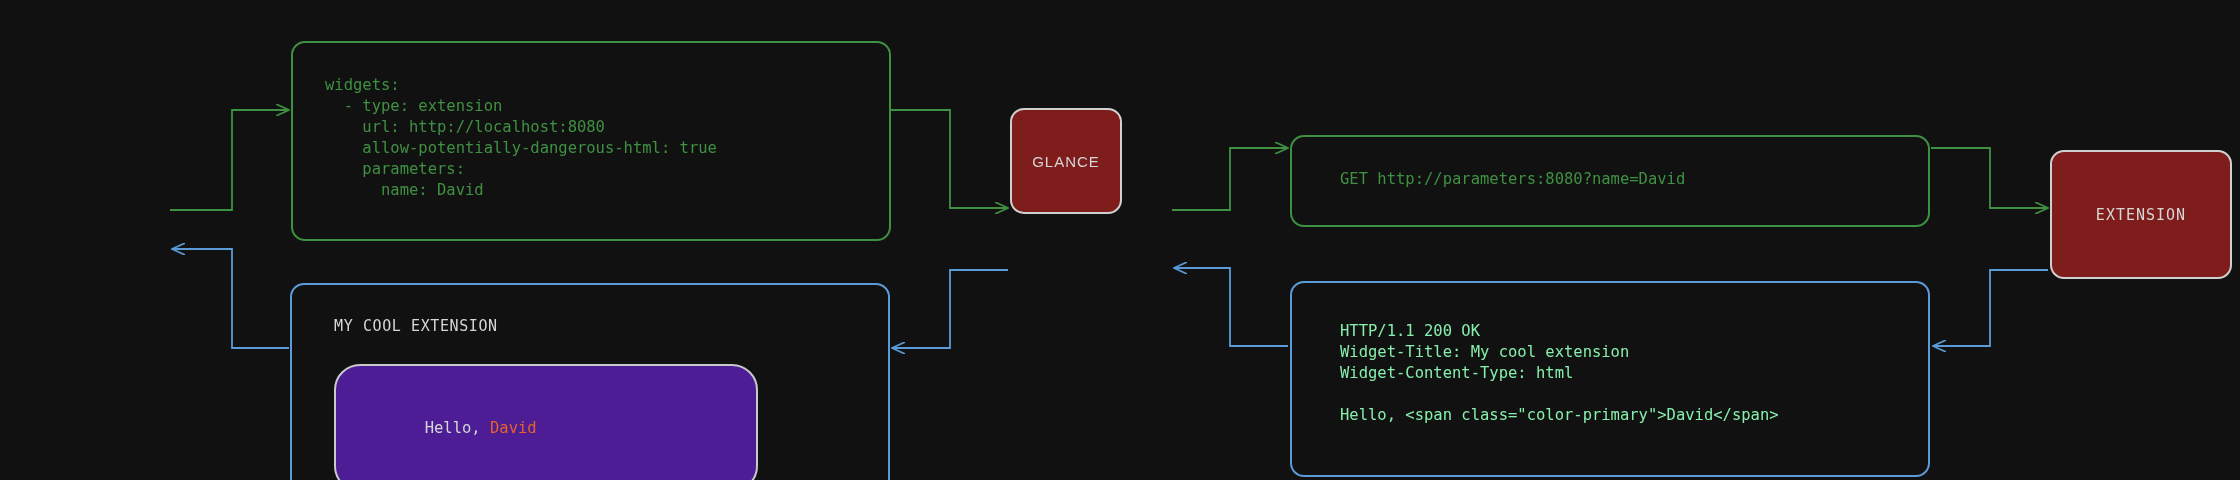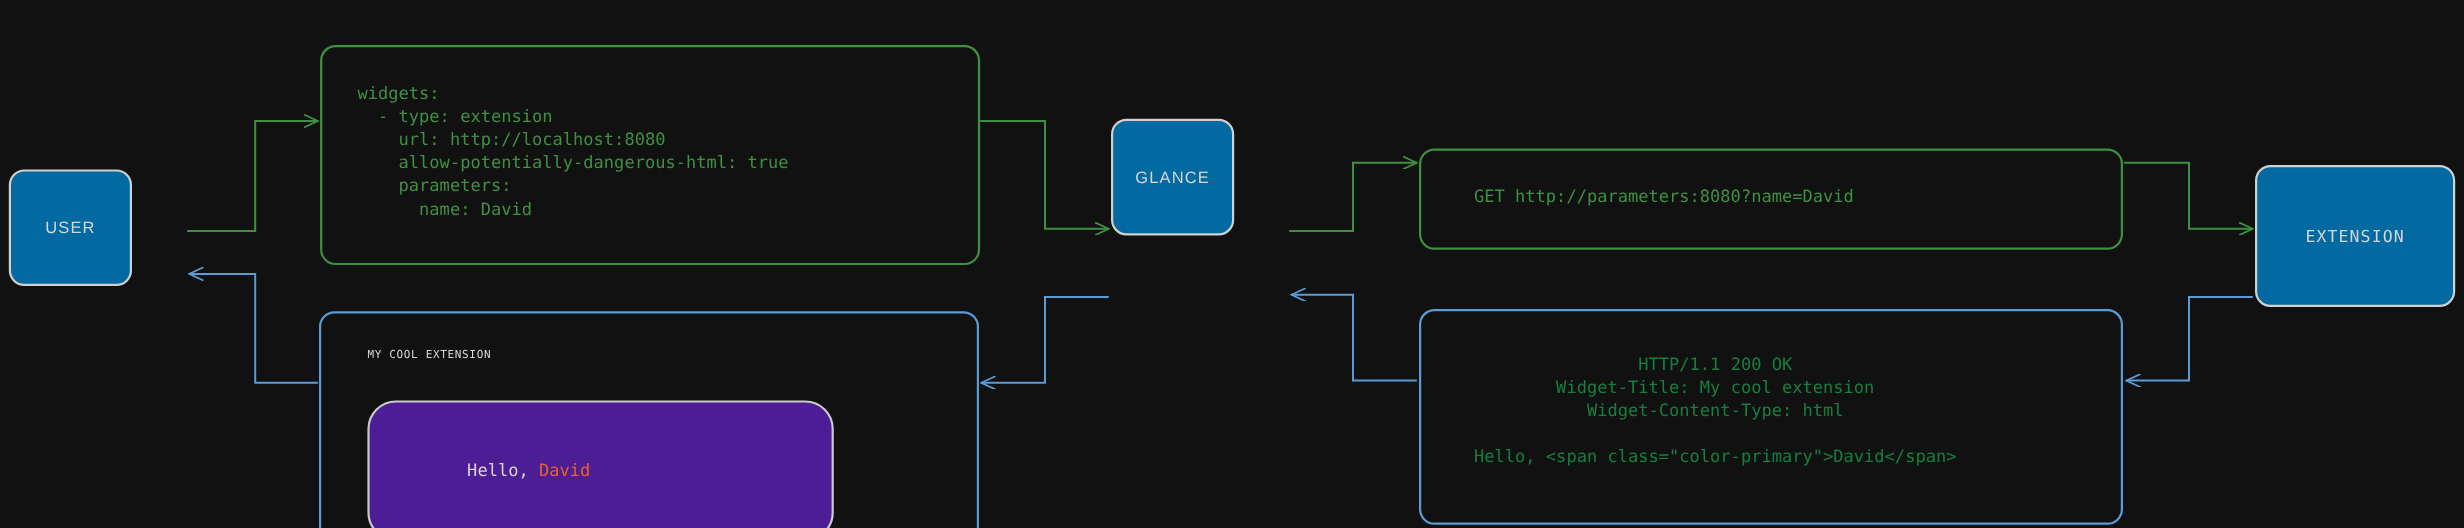--- a/index.html
+++ b/index.html
@@ -24,21 +24,21 @@
     left: 0;
     top: 0;
     width: 2240px;
     height: 480px;
     pointer-events: none;
   }
   .node {
     position: absolute;
     border: 2px solid #d0d0d0;
     border-radius: 14px;
-    background: #0369a1;
+    background: #7f1d1d;
     display: flex;
     align-items: center;
     justify-content: center;
     box-sizing: border-box;
   }
   .node-label {
     color: #d6d6d6;
     font-size: 15px;
     letter-spacing: 0.5px;
     white-space: nowrap;
@@ -63,37 +63,36 @@
     border-color: #5a9bd8;
   }
   .code {
     font-family: "DejaVu Sans Mono", monospace;
     font-size: 15.5px;
     line-height: 21px;
     white-space: pre;
     color: #3f9142;
   }
   .code.blue {
-    color: #15803d;
-    text-align: center;
+    color: #86efac;
   }
   .widget-card {
     position: absolute;
     border: 2px solid #c9c9c9;
     border-radius: 26px;
     background: #4c1d95;
     box-sizing: border-box;
     display: flex;
     align-items: center;
   }
   .widget-title {
     position: absolute;
     color: #d6d6d6;
     font-family: "DejaVu Sans Mono", monospace;
-    font-size: 10px;
+    font-size: 15px;
     letter-spacing: 0.6px;
     white-space: nowrap;
   }
   .widget-body {
     font-family: "DejaVu Sans Mono", monospace;
     font-size: 15.5px;
     color: #d6d6d6;
     white-space: pre;
     padding-left: 14px;
   }
@@ -142,23 +141,20 @@
 
     <g>
       <path d="M1008,270 L950,270 L950,348 L892,348" fill="none" stroke="#5a9bd8" stroke-width="1.8" marker-end="url(#ar-b)"></path>
     </g>
 
     <g>
       <path d="M289,348 L232,348 L232,249 L172,249" fill="none" stroke="#5a9bd8" stroke-width="1.8" marker-end="url(#ar-b)"></path>
     </g>
   </svg>
 
-  <div class="node" style="left:8px; top:154px; width:112px; height:106px;">
-    <span class="node-label sans">USER</span>
-  </div>
 
   <div class="node" style="left:1010px; top:108px; width:112px; height:106px;">
     <span class="node-label sans">GLANCE</span>
   </div>
 
   <div class="node" style="left:2050px; top:150px; width:182px; height:129px;">
     <span class="node-label mono">EXTENSION</span>
   </div>
 
   <div class="panel" style="left:291px; top:8px; width:600px; height:200px;">

